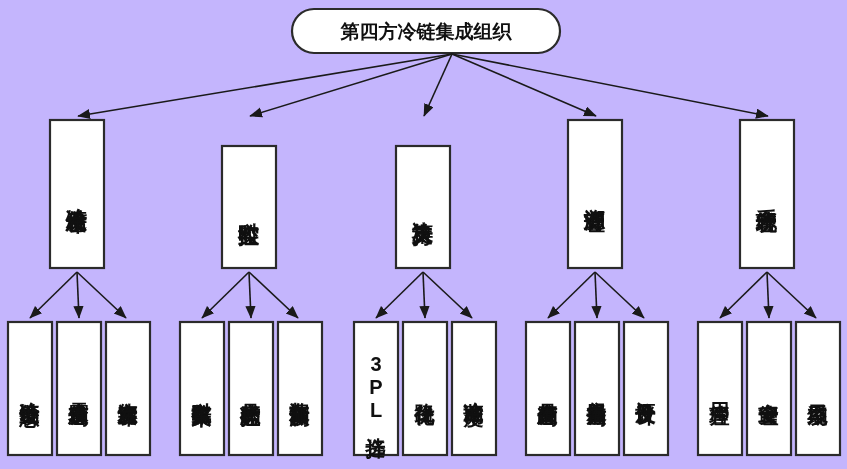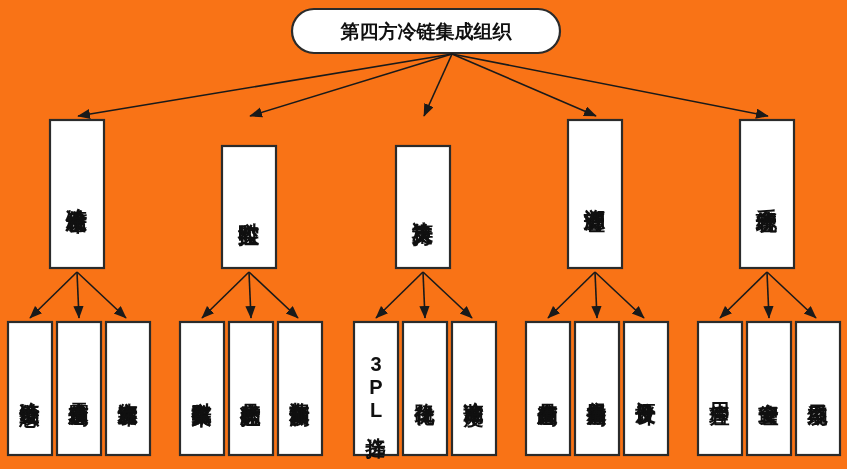--- a/index.html
+++ b/index.html
@@ -10,21 +10,21 @@
   body {
     width: 847px;
     height: 469px;
     font-family: "Liberation Sans", "DejaVu Sans", sans-serif;
     overflow: hidden;
   }
   #diagram-root {
     position: relative;
     width: 847px;
     height: 469px;
-    background: #f97316;
+    background: #c4b5fd;
   }
   svg.diagram-canvas {
     position: absolute;
     top: 0;
     left: 0;
     width: 847px;
     height: 469px;
   }
   .node-box {
     fill: #ffffff;

